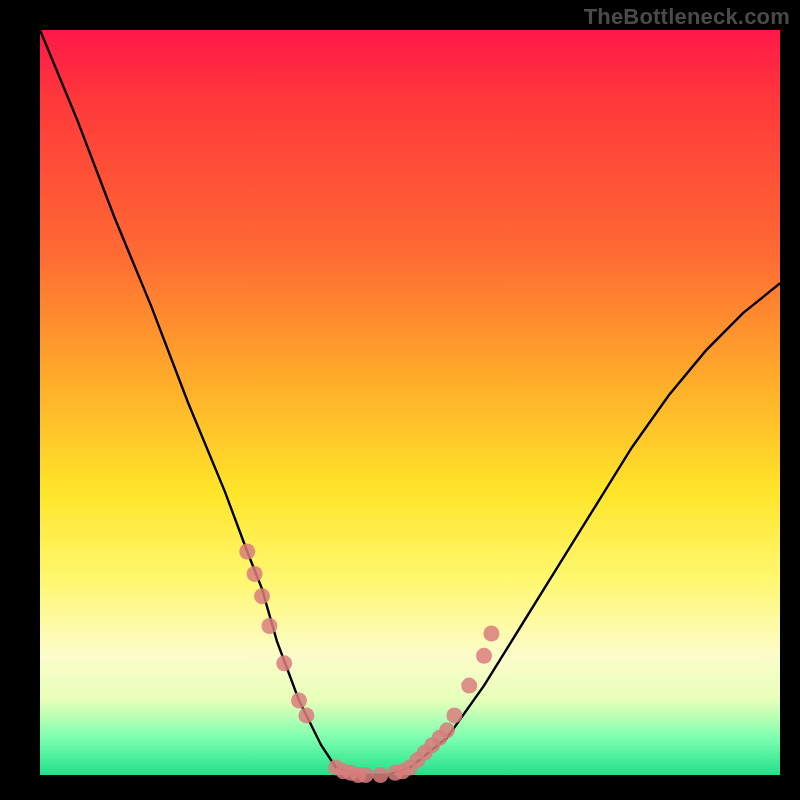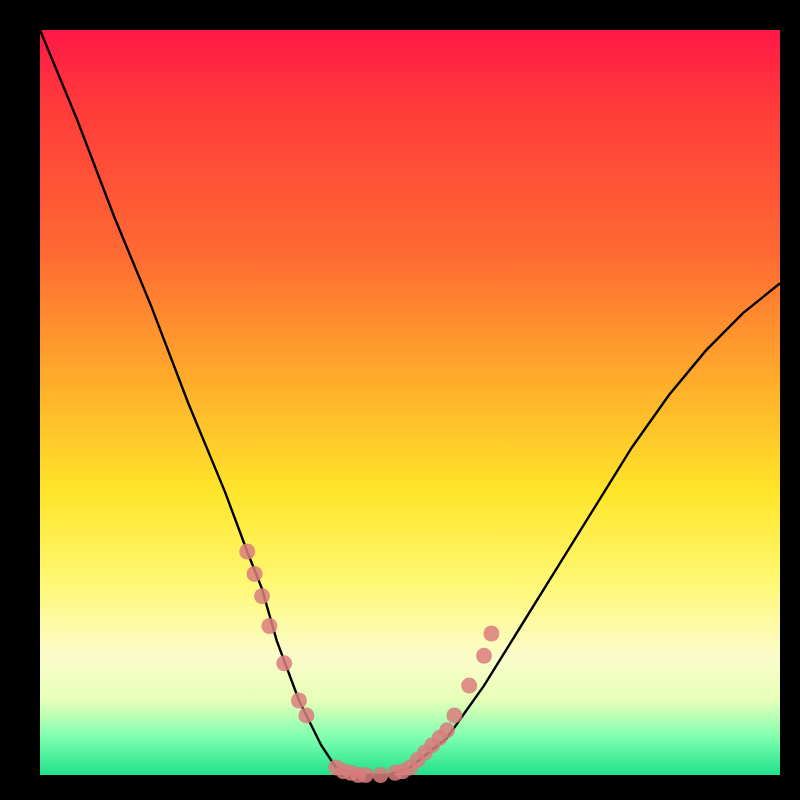--- a/index.html
+++ b/index.html
@@ -54,20 +54,21 @@
     top: 0;
     width: 740px;
     height: 745px;
     overflow: visible;
   }
 </style>
 </head>
 <body>
 
 <div class="frame">
+  <div class="watermark">TheBottleneck.com</div>
 
   <div class="plot">
     <svg class="curve" viewBox="0 0 740 745" preserveAspectRatio="none">
       <path fill="none" stroke="#000" stroke-width="2.4" d="M0.0 0.0 L37.0 89.4 L74.0 186.3 L111.0 275.6 L148.0 372.5 L185.0 461.9 L207.2 521.5 L222.0 558.8 L236.8 610.9 L259.0 670.5 L281.2 715.2 L296.0 737.5 L318.2 745.0 L347.8 745.0 L370.0 737.5 L407.0 707.8 L444.0 655.6 L481.0 596.0 L518.0 536.4 L555.0 476.8 L592.0 417.2 L629.0 365.1 L666.0 320.4 L703.0 283.1 L740.0 253.3" id="curve-path"></path>
       <g id="marker-group">
           <circle cx="207.2" cy="521.5" r="8" fill="#d97c7c" fill-opacity="0.85"></circle>
           <circle cx="214.6" cy="543.9" r="8" fill="#d97c7c" fill-opacity="0.85"></circle>
           <circle cx="222.0" cy="566.2" r="8" fill="#d97c7c" fill-opacity="0.85"></circle>
           <circle cx="229.4" cy="596.0" r="8" fill="#d97c7c" fill-opacity="0.85"></circle>
           <circle cx="244.2" cy="633.3" r="8" fill="#d97c7c" fill-opacity="0.85"></circle>

